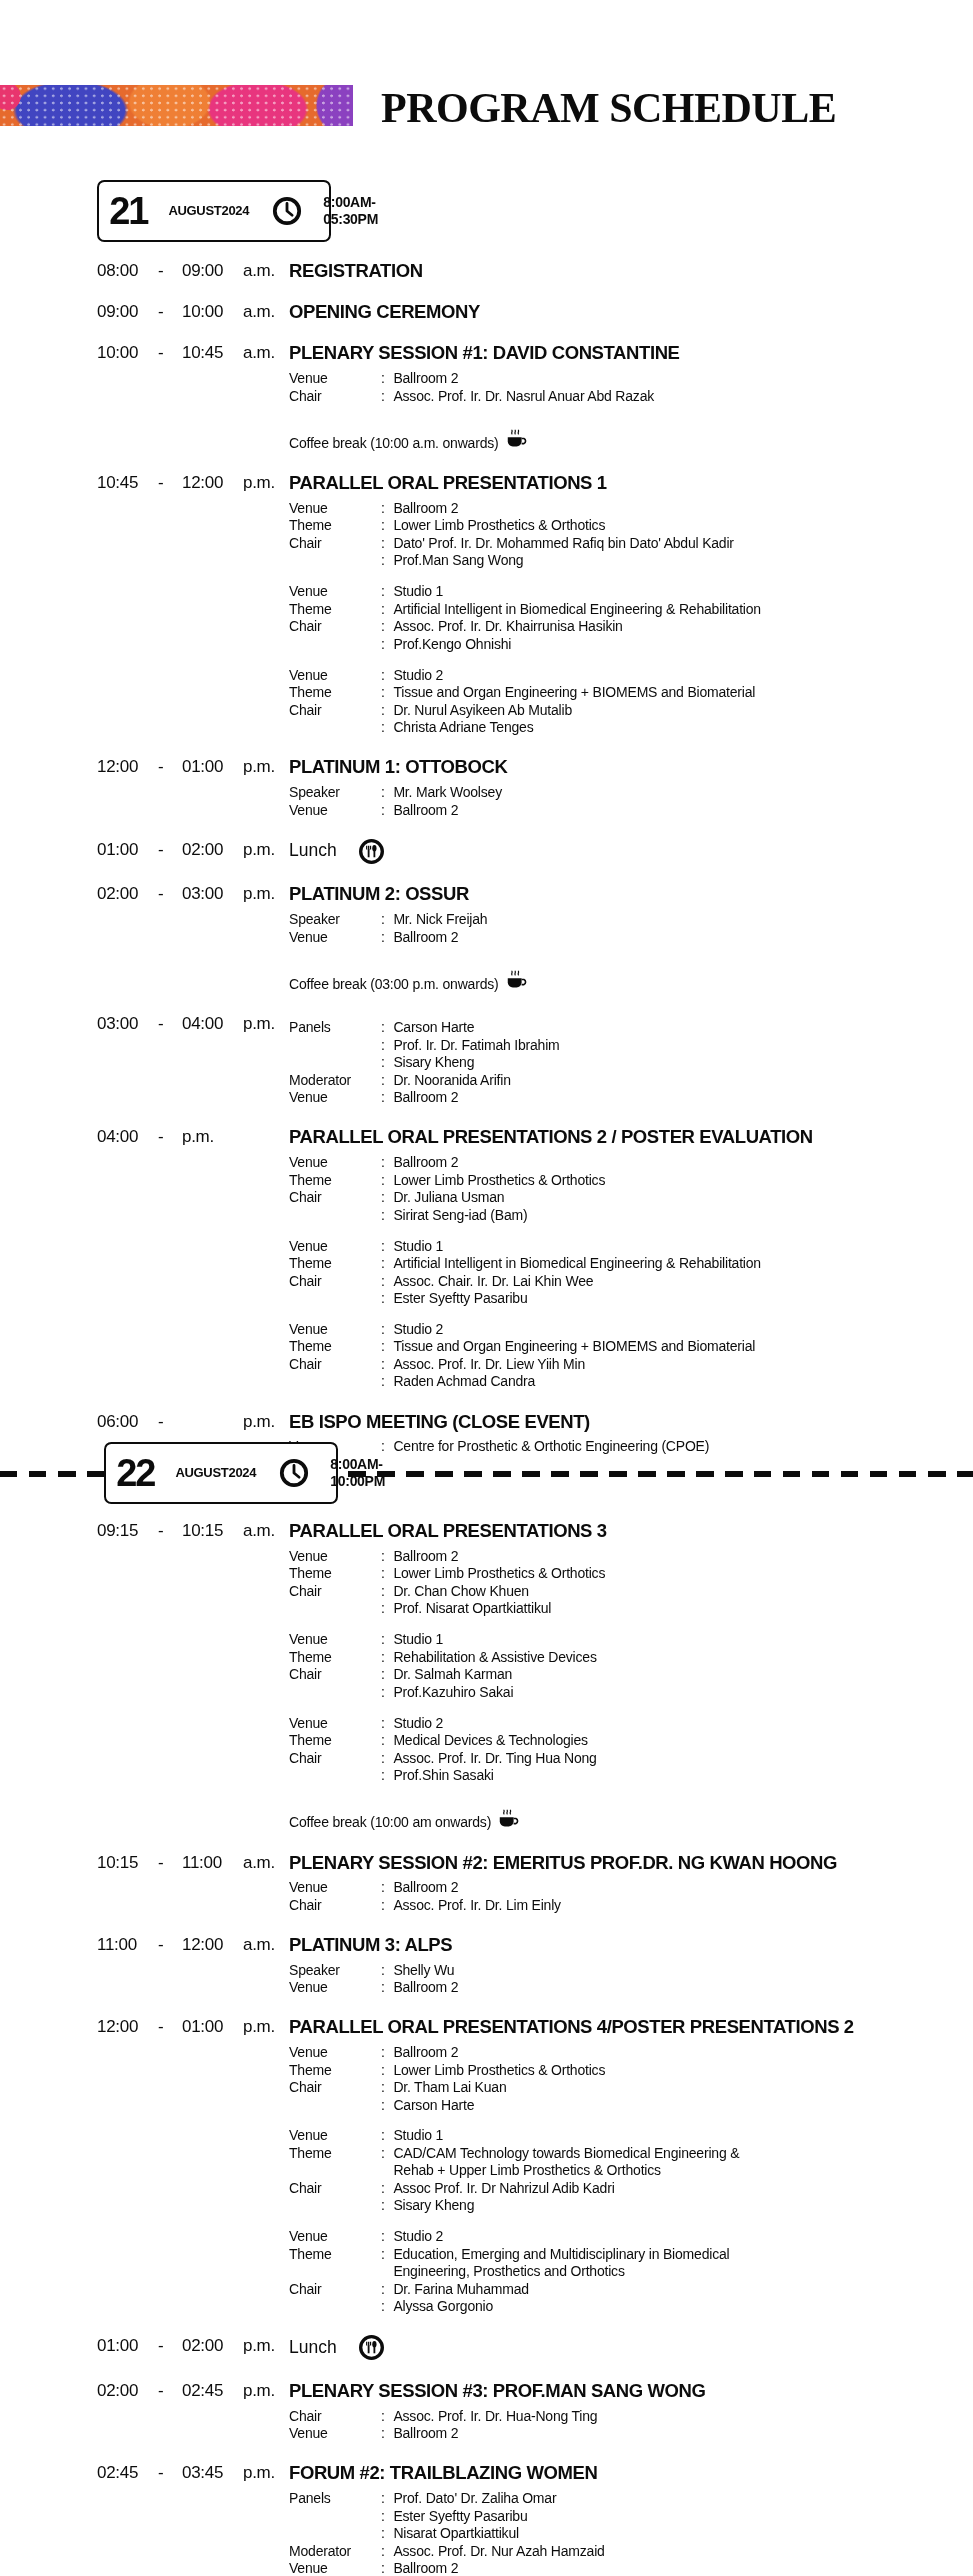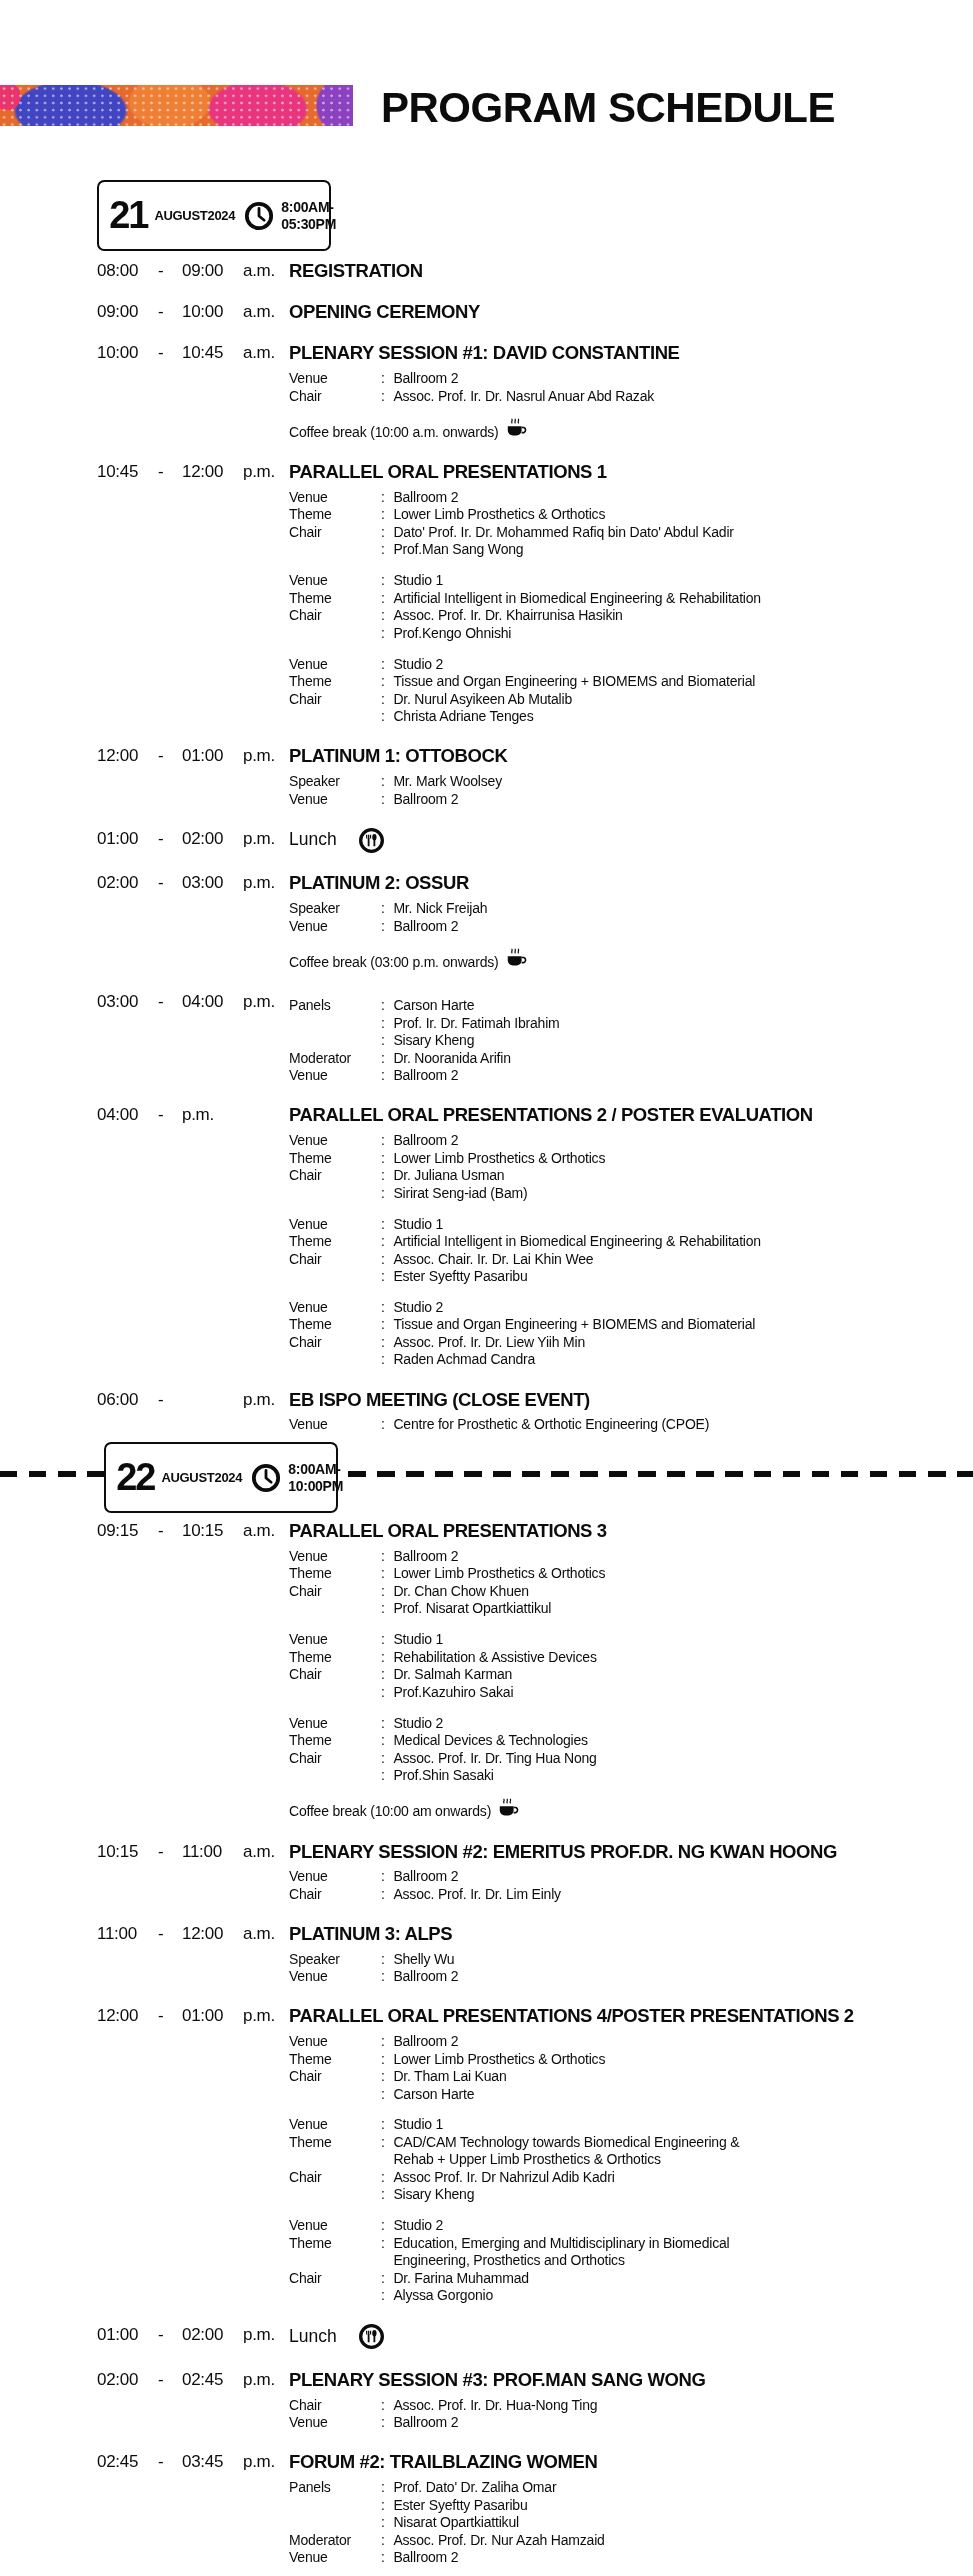--- a/index.html
+++ b/index.html
@@ -20,32 +20,32 @@
       radial-gradient(ellipse 82px 46px at 73% 58%, #e8357e 0 58%, rgba(232,53,126,0) 62%),
       radial-gradient(ellipse 49px 49px at 98% 50%, #8b41c0 0 58%, rgba(139,65,192,0) 62%);
   }
   .batik-strip::after{
     content:"";position:absolute;inset:0;
     background-image:radial-gradient(circle, rgba(255,255,255,.95) 0 1.2px, rgba(255,255,255,0) 1.5px);
     background-size:8.2px 7.2px;opacity:.55;
   }
   .page-title{
     position:absolute;left:381px;top:87px;
-    font-size:42px;font-weight:bold;letter-spacing:-0.5px;line-height:1;white-space:nowrap;
+    font-size:42px;font-weight:bold;letter-spacing:-0.5px;line-height:1;white-space:nowrap;font-family:Liberation Serif, serif;
   }
   
   .dashline{
     position:absolute;left:0;width:974px;height:5.7px;z-index:1;
     background:repeating-linear-gradient(90deg,#0c0c0c 0 17.5px,rgba(0,0,0,0) 17.5px 29px);
   }
   
   .daybox{
-    position:absolute;left:97px;width:234px;height:71px;box-sizing:border-box;z-index:2;
+    position:absolute;left:97px;width:234px;height:62px;box-sizing:border-box;z-index:2;
     background:#fff;border:2.1px solid #0c0c0c;border-radius:7.2px;
-    display:flex;align-items:center;padding:0 10.3px;gap:7px;
+    display:flex;align-items:center;padding:0 10.3px;gap:21px;
   }
   .d-num{font-size:38px;font-weight:bold;letter-spacing:-2.1px;line-height:.95;}
   .d-my{display:flex;flex-direction:row;justify-content:center;font-weight:bold;font-size:13px;line-height:1.18;letter-spacing:-0.3px;}
   .clock{width:30px;height:30px;flex:none;margin-left:2.1px;}
   .d-hours{font-weight:bold;font-size:14px;line-height:1.18;white-space:pre-line;letter-spacing:-0.3px;}
   
   .daycontent{position:absolute;left:97px;width:856px;z-index:0;}
   .row{display:flex;margin-top:19.6px;}
   .daycontent .row:first-child{margin-top:0;}
   .time{width:192px;flex:none;display:flex;font-size:17px;line-height:21.6px;letter-spacing:-0.3px;}
@@ -57,21 +57,21 @@
   .row-title{font-size:18.5px;line-height:21.6px;font-weight:bold;letter-spacing:-0.4px;white-space:pre-line;}
   .plain-title{font-size:17.5px;line-height:21.6px;display:flex;align-items:center;gap:22px;}
   .plain-title .ticon{display:inline-flex;}
   .plain-title .ticon svg{width:25px;height:25px;}
   .block{margin-top:6.2px;}
   .block + .block{margin-top:13.4px;}
   .line{display:flex;font-size:14px;line-height:17.5px;letter-spacing:-0.2px;}
   .lbl{width:92px;flex:none;}
   .colon{width:12.4px;flex:none;}
   .vtext{white-space:pre-line;min-width:0;}
-  .note{margin-top:11px;display:flex;align-items:flex-end;gap:6.2px;font-size:14px;line-height:17.5px;letter-spacing:-0.2px;}
+  .note{margin-top:22px;display:flex;align-items:flex-end;gap:6.2px;font-size:14px;line-height:17.5px;letter-spacing:-0.2px;}
   .note .nicon svg{width:24px;height:24px;margin-bottom:-3.1px;}
 </style>
 </head>
 <body>
 
 <div id="stage">
   <div class="batik-strip"></div>
   <div class="page-title">PROGRAM SCHEDULE</div>
 
 <div class="daybox" style="top: 180px;">

